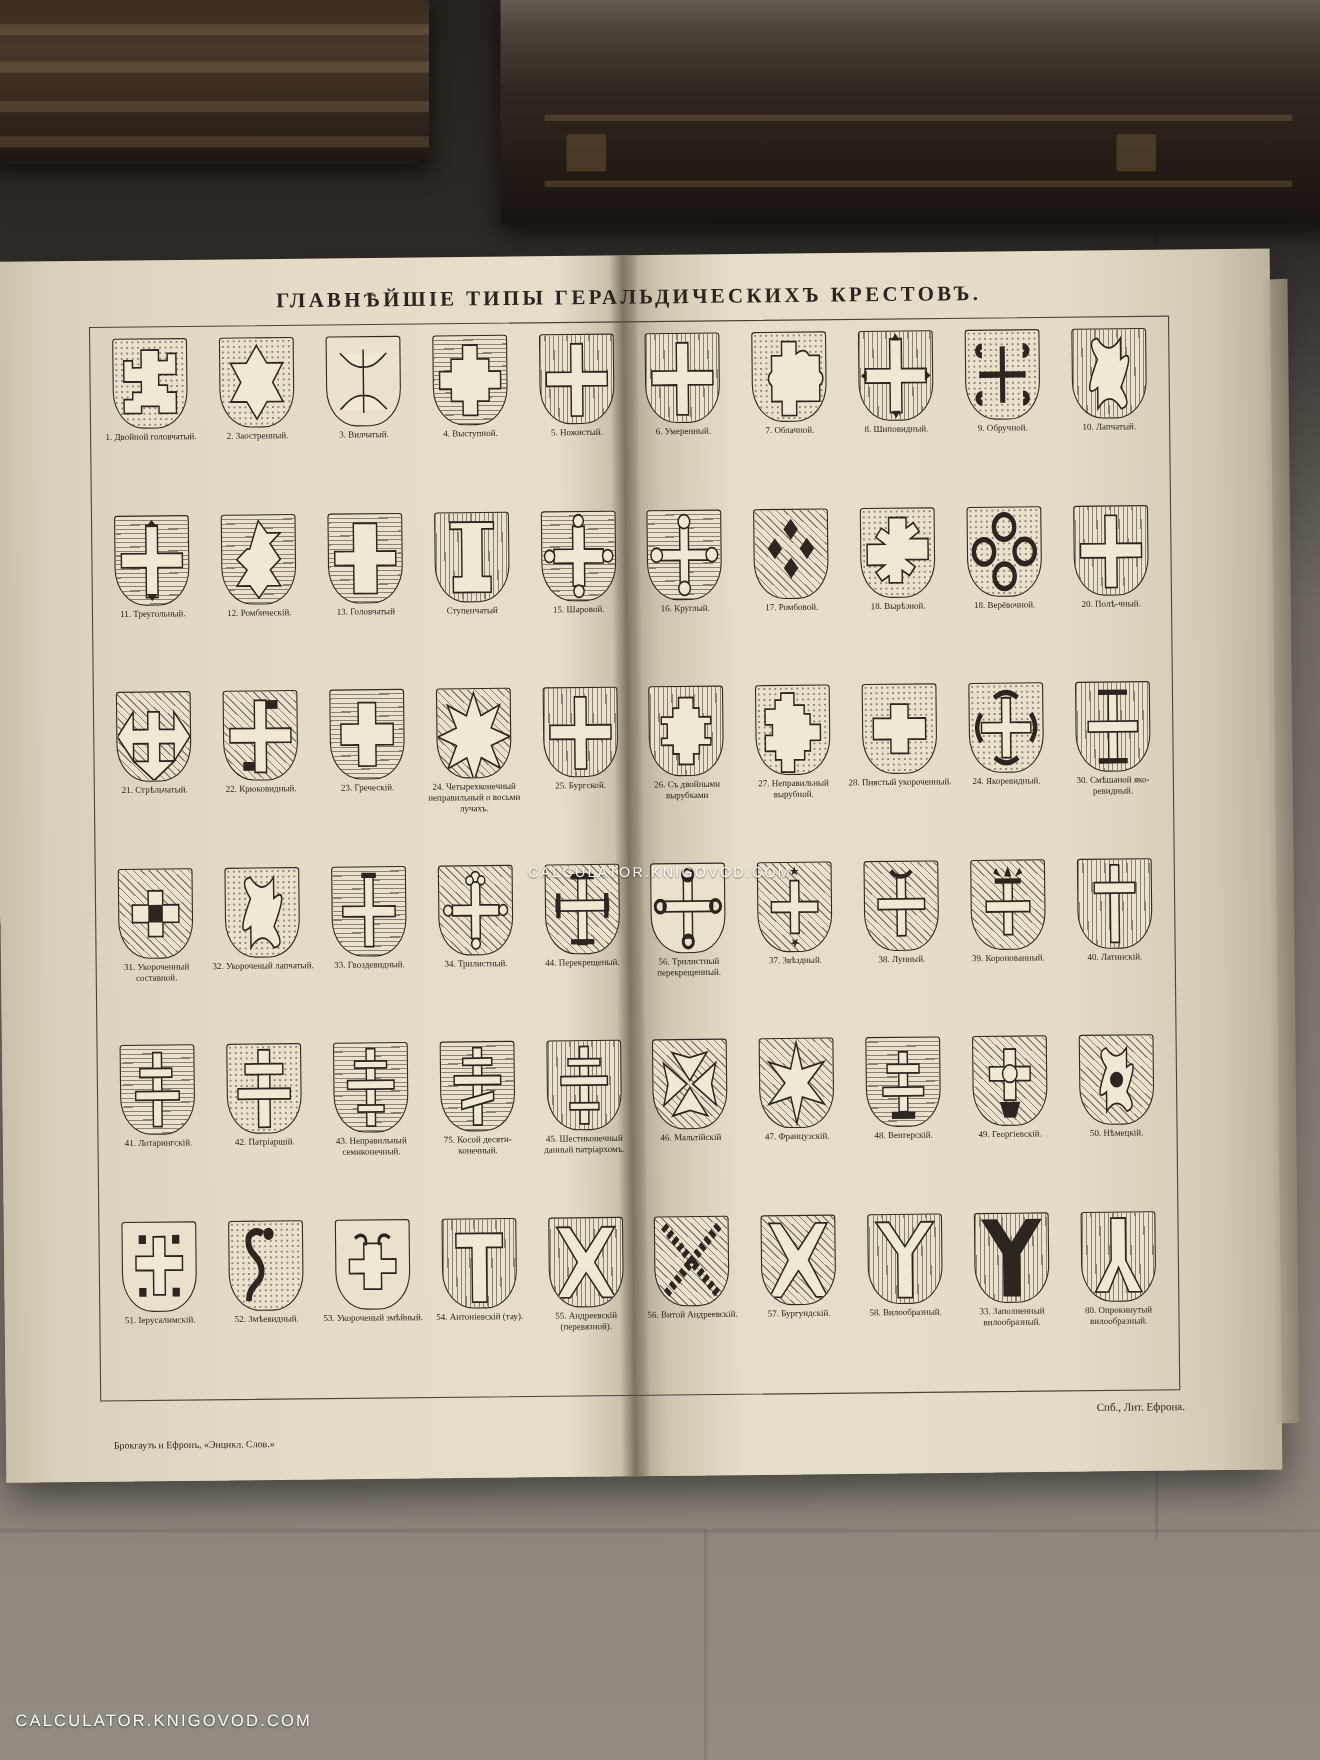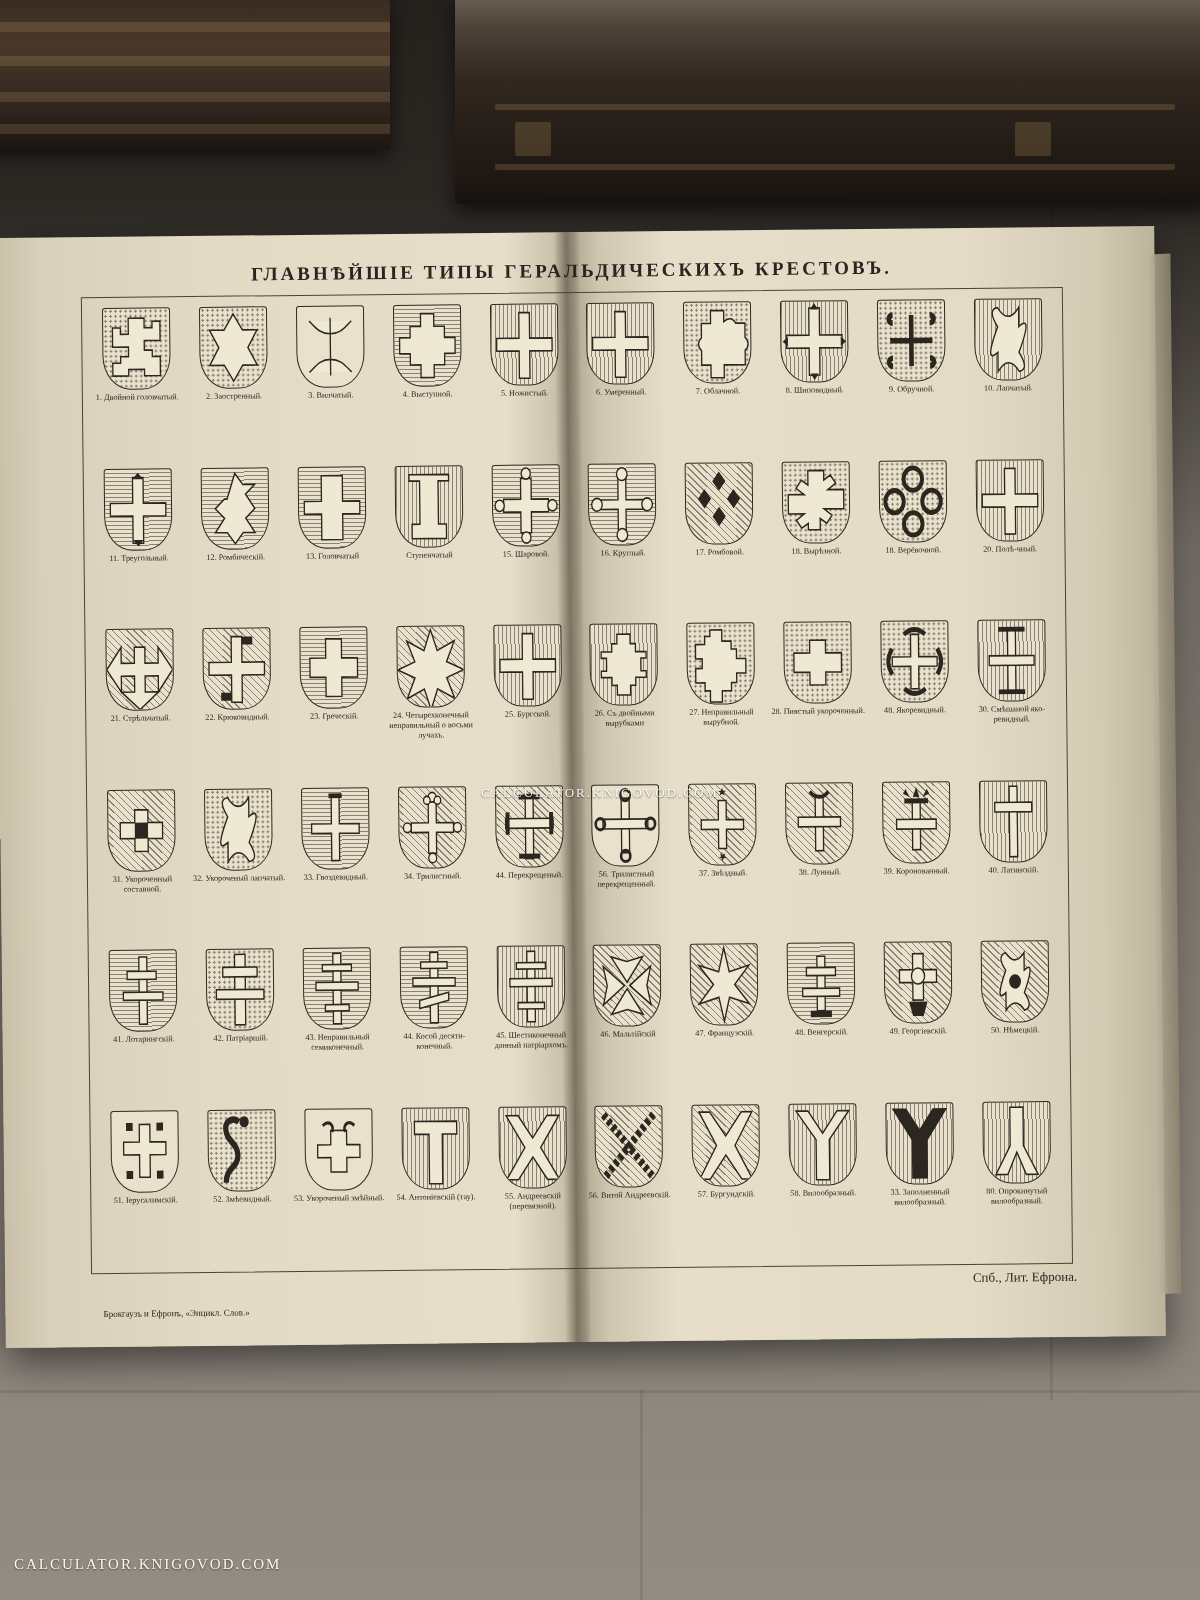--- a/index.html
+++ b/index.html
@@ -67,24 +67,24 @@
   .h-vert{background:repeating-linear-gradient(90deg,#3a342a 0 1px,transparent 1px 4px);}
   .h-horiz{background:repeating-linear-gradient(0deg,#3a342a 0 1px,transparent 1px 4px);}
   .h-diag{background:repeating-linear-gradient(45deg,#3a342a 0 1px,transparent 1px 5px);}
   .h-dots{background-image:radial-gradient(#3a342a 1px,transparent 1.2px);background-size:5px 5px;}
   .cross{position:absolute;inset:0;}
   .cross svg{width:100%;height:100%;display:block;}
   .caption{font-size:8.2px;line-height:10px;color:#231f1a;text-align:center;
     margin-top:3px;width:94px;}
 
   .colophon-left{position:absolute;left:26px;bottom:-18px;font-size:9px;color:#2a2520;}
-  .colophon-right{position:absolute;right:10px;bottom:6px;font-size:13px;color:#2a2520;}
+  .colophon-right{position:absolute;right:10px;bottom:6px;font-size:10px;color:#2a2520;}
 
   
-  .wm{position:absolute;color:#fff;font-family:Liberation Serif, serif;letter-spacing:2px;}
+  .wm{position:absolute;color:#fff;font-family:Liberation Sans, sans-serif;letter-spacing:2px;}
   .wm-center{left:50%;top:785px;transform:translateX(-50%);font-size:13px;opacity:.92;
     text-shadow:0 1px 2px rgba(0,0,0,.6);}
   .wm-corner{left:14px;top:1556px;font-size:15px;opacity:.95;text-shadow:0 1px 2px rgba(0,0,0,.6);}
 </style>
 </head>
 <body>
 
 <div class="scene">
   <div class="floor-lines">
     <i style="left:0;top:1390px;width:1200px;height:3px;"></i>
@@ -441,21 +441,21 @@
             <div class="cell">
               <div class="shield">
                 <div class="hatch h-dots"></div>
                 <div class="cross">
                   <svg viewBox="0 0 100 100" preserveAspectRatio="none">
                     <path fill="#efe8d3" stroke="#2b261f" stroke-width="2" d="M44 16h12v28h28v12H56v28H44V56H16V44h28z"></path>
                     <path fill="none" stroke="#2b261f" stroke-width="6" d="M34 16q16-12 32 0M34 84q16 12 32 0M16 34q-12 16 0 32M84 34q12 16 0 32"></path>
                   </svg>
                 </div>
               </div>
-              <div class="caption">48. Якоревидный.</div>
+              <div class="caption">24. Якоревидный.</div>
             </div>
             <div class="cell">
               <div class="shield">
                 <div class="hatch h-vert"></div>
                 <div class="cross">
                   <svg viewBox="0 0 100 100" preserveAspectRatio="none">
                     <path fill="#efe8d3" stroke="#2b261f" stroke-width="2" d="M44 12h12v76H44z"></path>
                     <path fill="#efe8d3" stroke="#2b261f" stroke-width="2" d="M16 44h68v12H16z"></path>
                     <path fill="#2b261f" d="M30 8h40v6H30zM30 86h40v6H30z"></path>
                   </svg>
@@ -638,21 +638,21 @@
                 <div class="hatch h-horiz"></div>
                 <div class="cross">
                   <svg viewBox="0 0 100 100" preserveAspectRatio="none">
                     <path fill="#efe8d3" stroke="#2b261f" stroke-width="2" d="M44 6h12v88H44z"></path>
                     <path fill="#efe8d3" stroke="#2b261f" stroke-width="2" d="M30 18h40v8H30z"></path>
                     <path fill="#efe8d3" stroke="#2b261f" stroke-width="2" d="M18 38h64v10H18z"></path>
                     <path fill="#efe8d3" stroke="#2b261f" stroke-width="2" d="M28 66l44-10v10L28 76z"></path>
                   </svg>
                 </div>
               </div>
-              <div class="caption">44. Косой десяти-конечный.</div>
+              <div class="caption">75. Косой десяти-конечный.</div>
             </div>
             <div class="cell">
               <div class="shield">
                 <div class="hatch h-vert"></div>
                 <div class="cross">
                   <svg viewBox="0 0 100 100" preserveAspectRatio="none">
                     <path fill="#efe8d3" stroke="#2b261f" stroke-width="2" d="M44 6h12v88H44z"></path>
                     <path fill="#efe8d3" stroke="#2b261f" stroke-width="2" d="M28 20h44v8H28z"></path>
                     <path fill="#efe8d3" stroke="#2b261f" stroke-width="2" d="M18 40h64v10H18z"></path>
                     <path fill="#efe8d3" stroke="#2b261f" stroke-width="2" d="M30 70h40v8H30z"></path>

